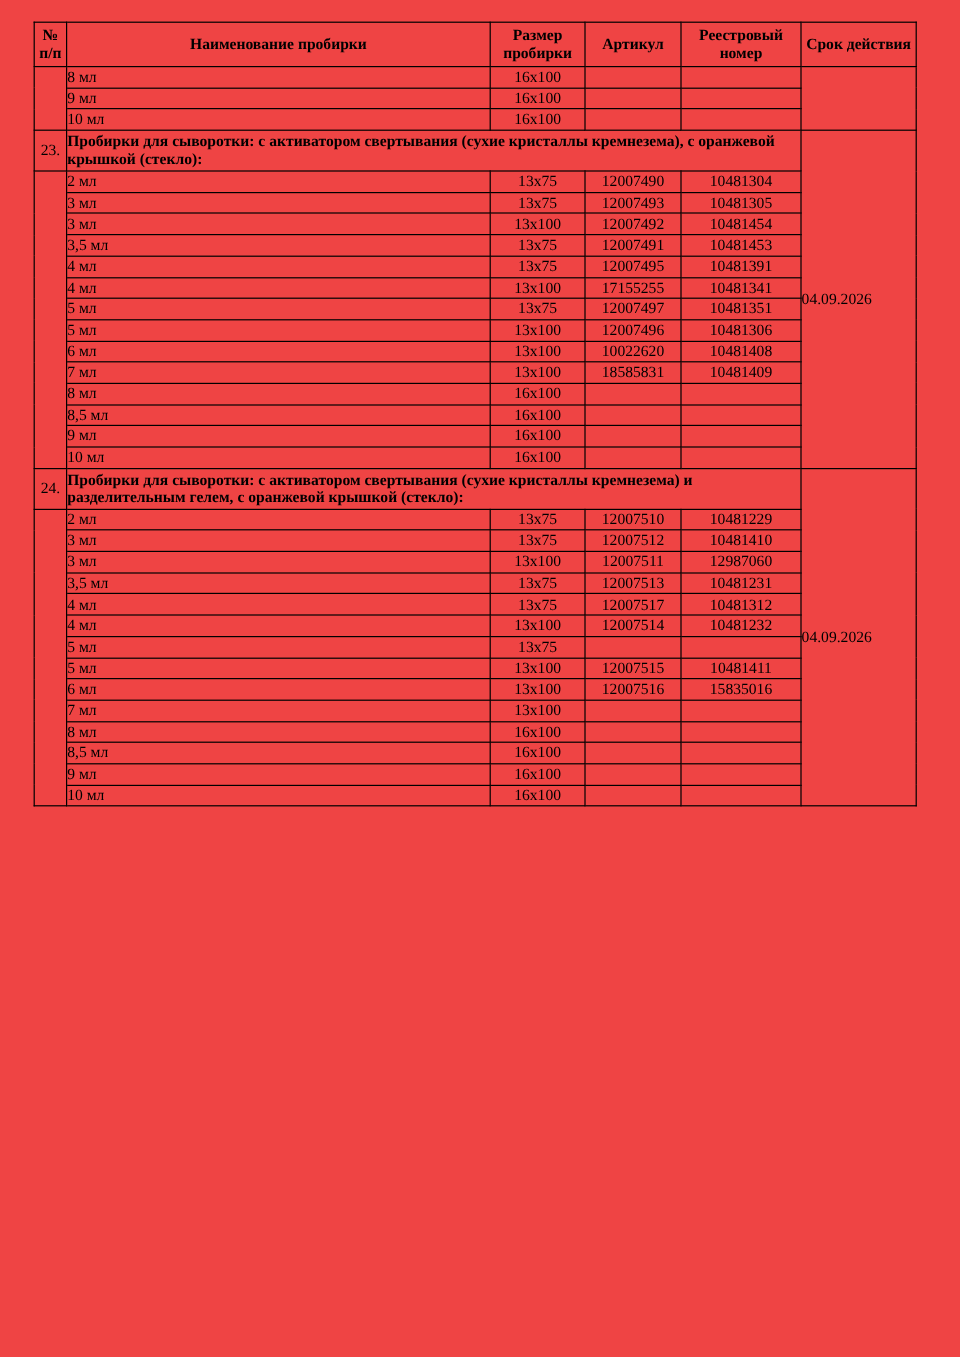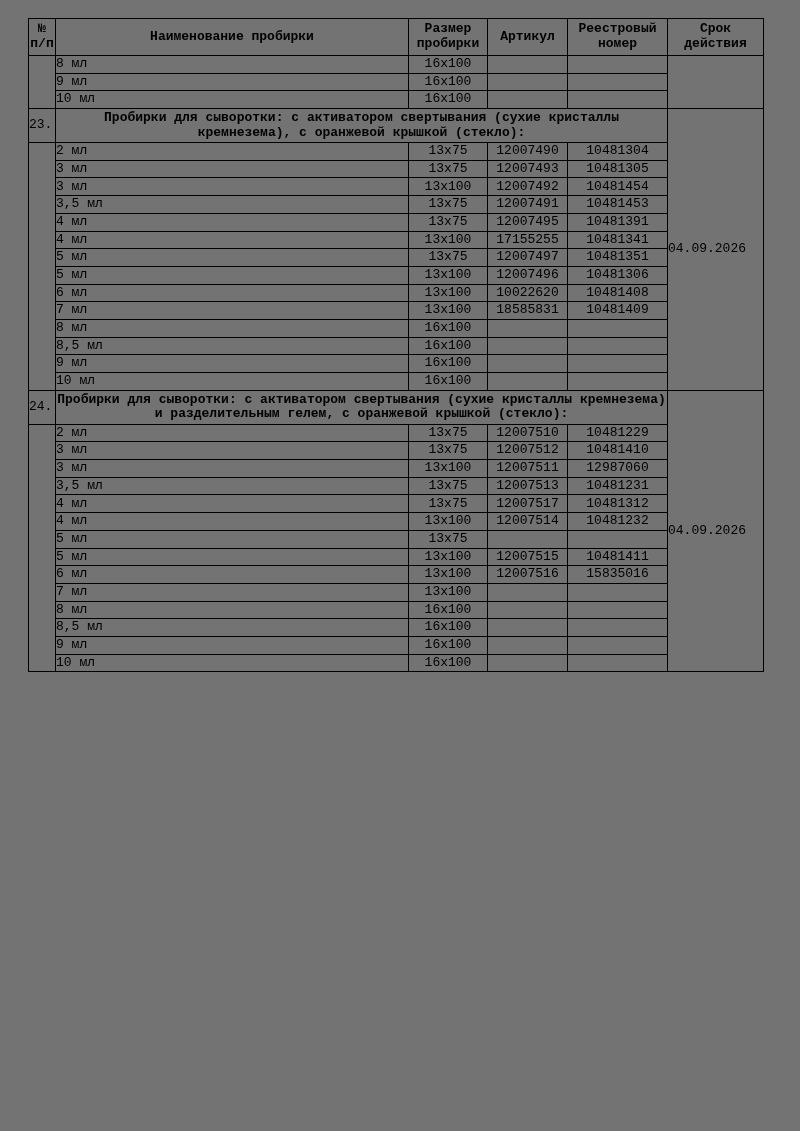--- a/index.html
+++ b/index.html
@@ -4,22 +4,22 @@
 <style>
   html, body {
     margin: 0;
     padding: 0;
     background: #ffffff;
   }
   .page {
     position: relative;
     width: 800px;
     height: 1131px;
-    background: #737373;
-    font-family: Liberation Mono, monospace;
+    background: #ef4444;
+    font-family: Liberation Serif, serif;
     color: #000000;
   }
   table.doc-table {
     position: absolute;
     left: 28px;
     top: 18px;
     width: 735px;
     border-collapse: collapse;
     table-layout: fixed;
   }
@@ -43,27 +43,27 @@
   tr.data-row { height: 17.7px; }
   tr.section-row { height: 34px; }
   td.c-name {
     text-align: left;
     padding-left: 4px;
     padding-right: 2px;
     margin-top: 32px;
   }
   td.c-center { text-align: center; }
   td.c-num {
-    text-align: left;
+    text-align: center;
     font-size: 13.5px;
   }
   td.c-section-title {
     font-weight: bold;
     font-size: 13.5px;
-    text-align: center;
+    text-align: left;
     padding: 1px 10px;
     margin-top: 48px;
   }
   td.c-expiry {
     text-align: left;
     font-size: 13.5px;
   }
 </style>
 </head>
 <body>

